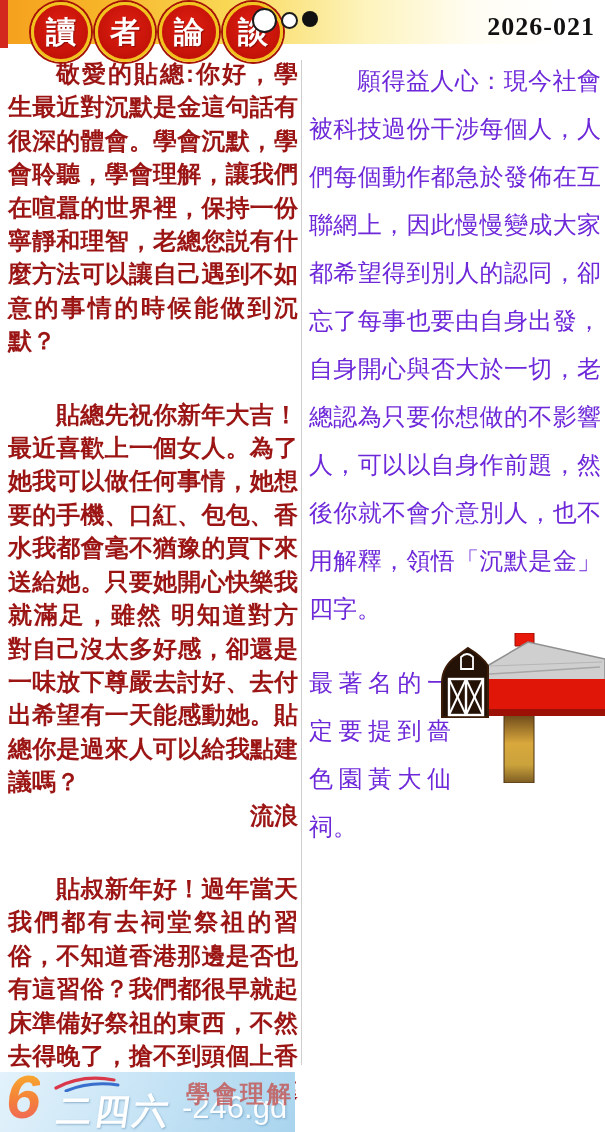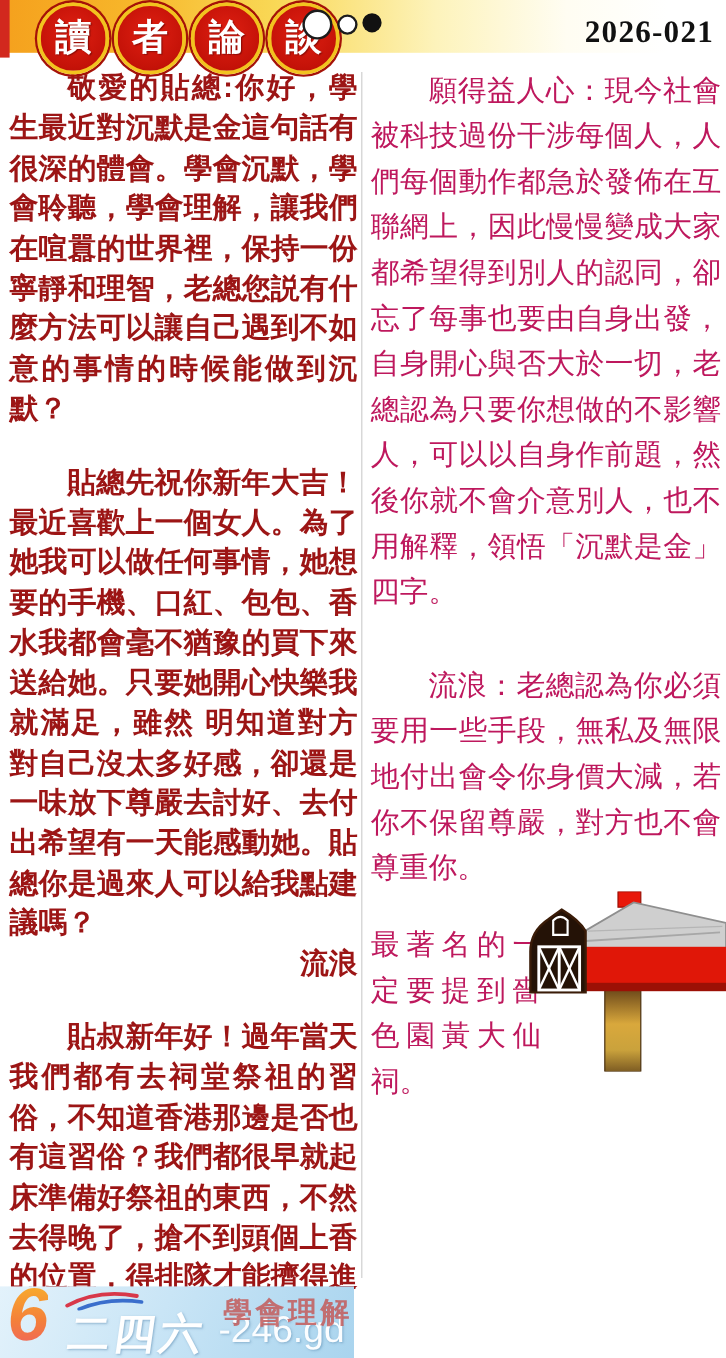--- a/index.html
+++ b/index.html
@@ -39,29 +39,29 @@
     font-family:"Liberation Serif","DejaVu Serif",serif;
     font-weight:700;font-size:26px;color:#111111;z-index:3;letter-spacing:1px;
   }
   
   .col{position:absolute;top:57px;text-align:justify;}
   .col-left{
     left:8px;width:290px;color:#9c1515;font-weight:700;
     font-size:24px;line-height:33.4px;
   }
   .col-right{
-    left:309px;width:292px;color:#be185d;font-weight:500;
-    font-size:24px;line-height:38px;
+    left:309px;width:292px;color:#6d28d9;font-weight:500;
+    font-size:24px;line-height:48px;
   }
   .col-divider{
     position:absolute;left:301px;top:60px;width:1px;height:1005px;background:#cfcfcf;
   }
   .para{text-indent:2em;margin:0;}
   .sig{text-align:right;margin:0;}
-  .gap{margin-top:28px;}
+  .gap{margin-top:40px;}
   .gapB{margin-top:40px;}
   .gapC{margin-top:46px;}
   .wrap-row{display:flex;justify-content:space-between;}
   .narrow-text{width:142px;text-align:justify;margin-top:26px;}
   .mailbox{width:150px;height:150px;position:relative;flex:0 0 150px;}
   .mailbox svg{position:absolute;right:-4px;top:0;}
   
   .footer-banner{
     position:absolute;left:0;top:1072px;width:295px;height:60px;z-index:4;
     background:linear-gradient(115deg,#e3f2fb 0%,#c9e5f6 45%,#a9d4ee 100%);
@@ -124,21 +124,20 @@
   <p class="para">敬愛的貼總:你好，學生最近對沉默是金這句話有很深的體會。學會沉默，學會聆聽，學會理解，讓我們在喧囂的世界裡，保持一份寧靜和理智，老總您説有什麼方法可以讓自己遇到不如意的事情的時候能做到沉默？</p>
 
   <p class="para gap">貼總先祝你新年大吉！最近喜歡上一個女人。為了她我可以做任何事情，她想要的手機、口紅、包包、香水我都會毫不猶豫的買下來送給她。只要她開心快樂我就滿足，雖然 明知道對方對自己沒太多好感，卻還是一味放下尊嚴去討好、去付出希望有一天能感動她。貼總你是過來人可以給我點建議嗎？</p>
   <p class="sig">流浪</p>
 
   <p class="para gap">貼叔新年好！過年當天我們都有去祠堂祭祖的習俗，不知道香港那邊是否也有這習俗？我們都很早就起床準備好祭祖的東西，不然去得晚了，搶不到頭個上香的位置，得排隊才能擠得進去，因為貢台實在擺不下！</p>
 </div>
 
 <div class="col col-right">
   <p class="para">願得益人心：現今社會被科技過份干涉每個人，人們每個動作都急於發佈在互聯網上，因此慢慢變成大家都希望得到別人的認同，卻忘了每事也要由自身出發，自身開心與否大於一切，老總認為只要你想做的不影響人，可以以自身作前題，然後你就不會介意別人，也不用解釋，領悟「沉默是金」四字。</p>
-  <p class="para gapB">流浪：老總認為你必須要用一些手段，無私及無限地付出會令你身價大減，若你不保留尊嚴，對方也不會尊重你。</p>
   <div class="wrap-row">
     <div class="narrow-text">最著名的一定要提到嗇色園黃大仙祠。</div>
     <div class="mailbox">
       <svg width="175" height="150" viewBox="0 0 175 150">
         <defs>
           <linearGradient id="postGrad" x1="0" y1="0" x2="0" y2="1">
             <stop offset="0" stop-color="#5f3d16"></stop>
             <stop offset="0.45" stop-color="#d9a83c"></stop>
             <stop offset="0.75" stop-color="#caa23c"></stop>
             <stop offset="1" stop-color="#7d5c23"></stop>

